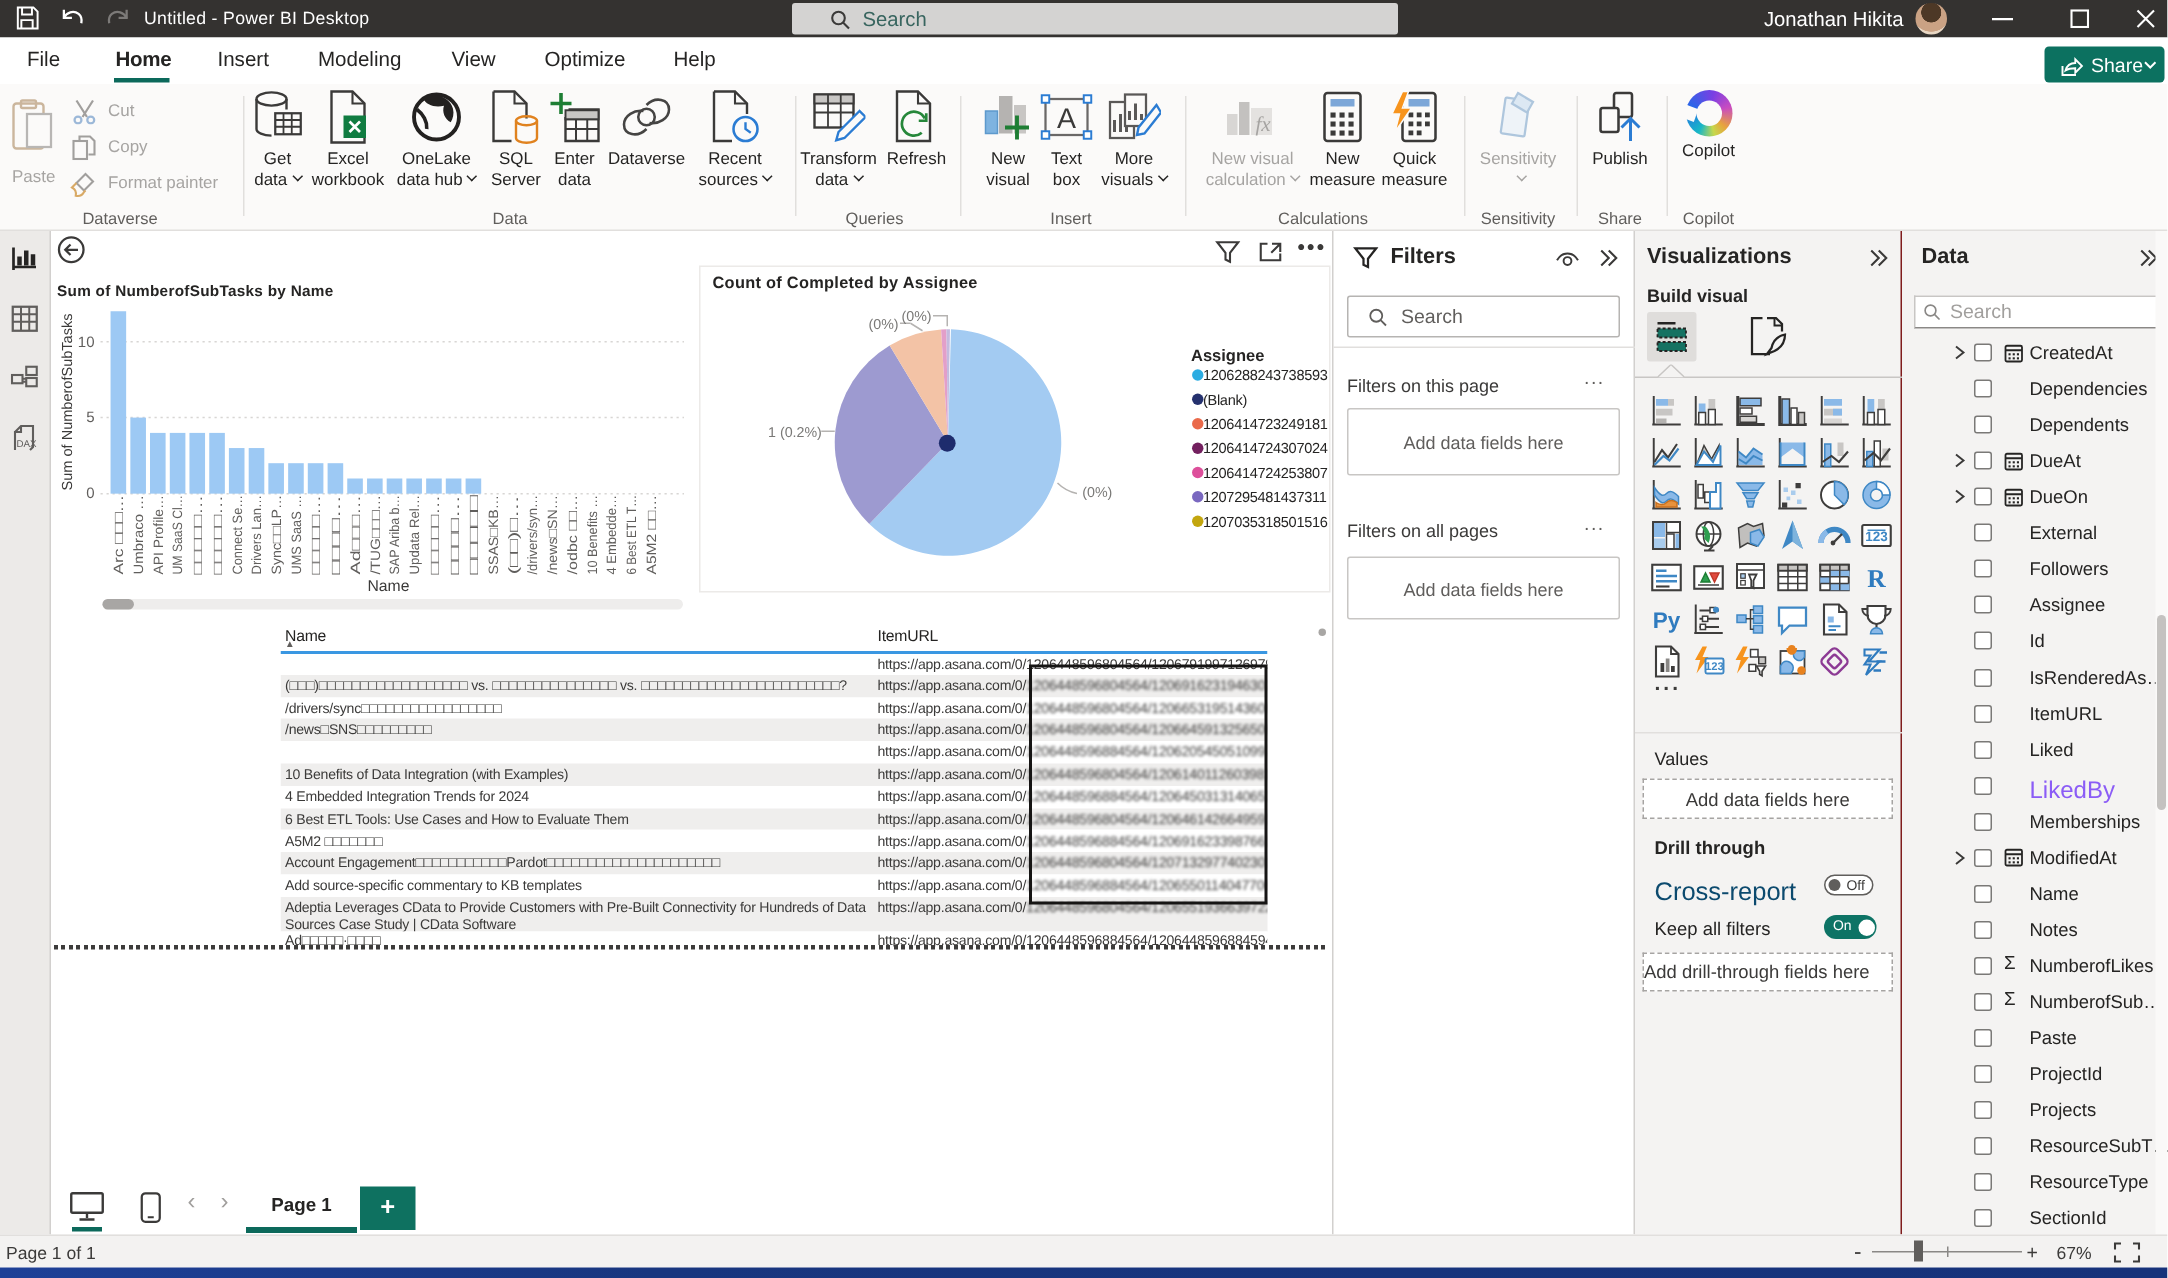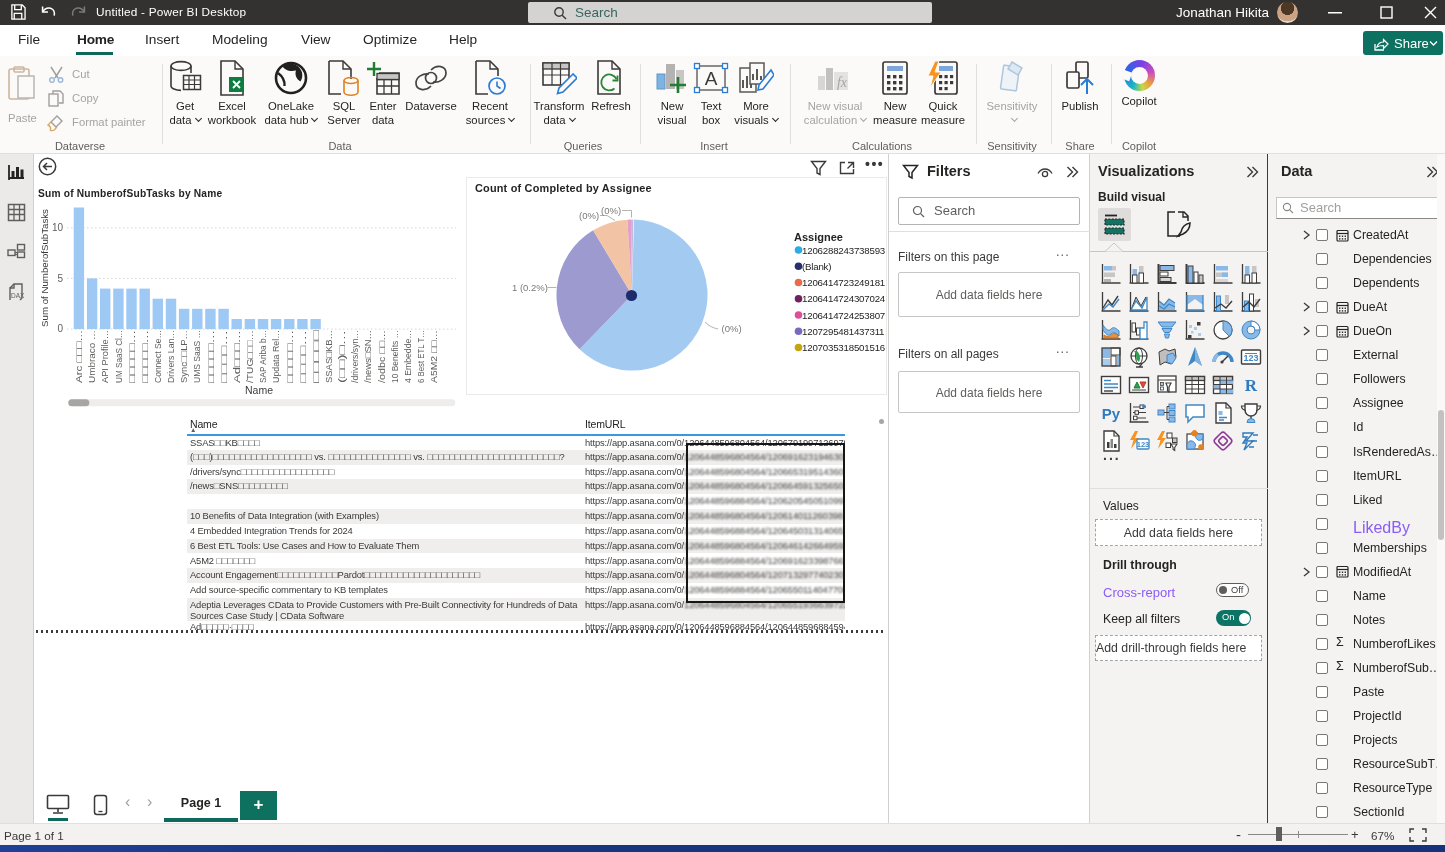--- a/index.html
+++ b/index.html
@@ -463,21 +463,20 @@
         </svg>
       </div>
 
     <div id="tablevis" class="abs" style="left:152px;top:261px;width:658px;height:216px;overflow:hidden">
         <div style="position:relative;width:658px;height:216px;font-size:9.4px;color:#3b3a39;letter-spacing:-0.15px">
           <div class="abs" style="left:3px;top:3px;font-size:10.5px;color:#252423">Name</div>
           <div class="abs" style="left:398px;top:3px;font-size:10.5px;color:#252423">ItemURL</div>
           <div class="abs" style="left:3px;top:11px;font-size:6.5px;color:#605e5c">▲</div>
           <div class="abs" style="left:0;top:19px;width:658px;height:1.6px;background:#3a97e2"></div>
           <div class="abs" style="left:0;top:20.6px;width:658px;height:14.2px;background:#fff;overflow:hidden">
-            <div class="abs" style="left:3px;top:0;width:394px;line-height:14.2px;white-space:nowrap;overflow:hidden">SSAS□□KB□□□□</div>
             <div class="abs" style="left:398px;top:0;width:260px;line-height:14.2px;white-space:nowrap">https://app.asana.com/0/<span style="filter:blur(0.3px)">1206448596804564/1206791997126979</span></div>
           </div>
           <div class="abs" style="left:0;top:34.8px;width:658px;height:14.8px;background:#efeeed;overflow:hidden">
             <div class="abs" style="left:3px;top:0;width:394px;line-height:14.2px;white-space:nowrap;overflow:hidden">(□□□)□□□□□□□□□□□□□□□□□□ vs. □□□□□□□□□□□□□□□ vs. □□□□□□□□□□□□□□□□□□□□□□□□?</div>
             <div class="abs" style="left:398px;top:0;width:260px;line-height:14.2px;white-space:nowrap">https://app.asana.com/0/<span style="filter:blur(1.15px)">1206448596804564/1206916231946302</span></div>
           </div>
           <div class="abs" style="left:0;top:49.6px;width:658px;height:14.7px;background:#fff;overflow:hidden">
             <div class="abs" style="left:3px;top:0;width:394px;line-height:14.2px;white-space:nowrap;overflow:hidden">/drivers/sync□□□□□□□□□□□□□□□□□</div>
             <div class="abs" style="left:398px;top:0;width:260px;line-height:14.2px;white-space:nowrap">https://app.asana.com/0/<span style="filter:blur(1.15px)">1206448596804564/1206653195143606</span></div>
           </div>
@@ -922,21 +921,21 @@
         <svg width="22" height="22" viewBox="0 0 22 22">
           <path d="M3 3h10l-7 8h7l-9 9 3-7H3l4-6H3z" fill="none" stroke="#2f7bbf" stroke-width="1.4"></path>
           <path d="M13 5h5M11 11h6M9 17h5" stroke="#2f7bbf" stroke-width="1.6"></path>
         </svg>
       </div>
       <div class="abs" style="left:13px;top:293px;font-size:14px;font-weight:700;letter-spacing:2px;color:#3b3a39">...</div>
       <div class="abs" style="left:0;top:334px;width:178px;height:1px;background:#e1dfdd"></div>
       <div class="abs" style="left:13px;top:345px;font-size:12px;color:#252423">Values</div>
       <div class="abs" style="left:5px;top:365px;width:167px;height:27px;background:#fff;border:1px dashed #a6a4a2;text-align:center;line-height:26px;font-size:12.3px;color:#3b3a39">Add data fields here</div>
       <div class="abs" style="left:13px;top:404px;font-size:12.3px;font-weight:700;color:#252423">Drill through</div>
-      <div class="abs" style="left:13px;top:431px;font-size:13px;color:#8b5cf6">Cross-report</div>
+      <div class="abs" style="left:13px;top:431px;font-size:17px;color:#0c4a6e">Cross-report</div>
       <div class="abs" style="left:126px;top:429px;width:33px;height:14px;border:1px solid #605e5c;border-radius:8px;background:#fff">
         <div class="abs" style="left:2px;top:2px;width:8px;height:8px;border-radius:50%;background:#605e5c"></div>
         <div class="abs" style="left:14px;top:1px;font-size:9.3px;color:#3b3a39">Off</div>
       </div>
       <div class="abs" style="left:13px;top:458px;font-size:12.3px;color:#252423">Keep all filters</div>
       <div class="abs" style="left:126px;top:456px;width:35px;height:16px;border-radius:8px;background:#0d7365">
         <div class="abs" style="left:6px;top:2px;font-size:9.3px;color:#fff">On</div>
         <div class="abs" style="left:23px;top:2.5px;width:11px;height:11px;border-radius:50%;background:#fff"></div>
       </div>
       <div class="abs" style="left:5px;top:481px;width:167px;height:26px;background:#fff;border:1px dashed #a6a4a2;line-height:25px;font-size:12.3px;color:#3b3a39">Add drill-through fields here</div>

